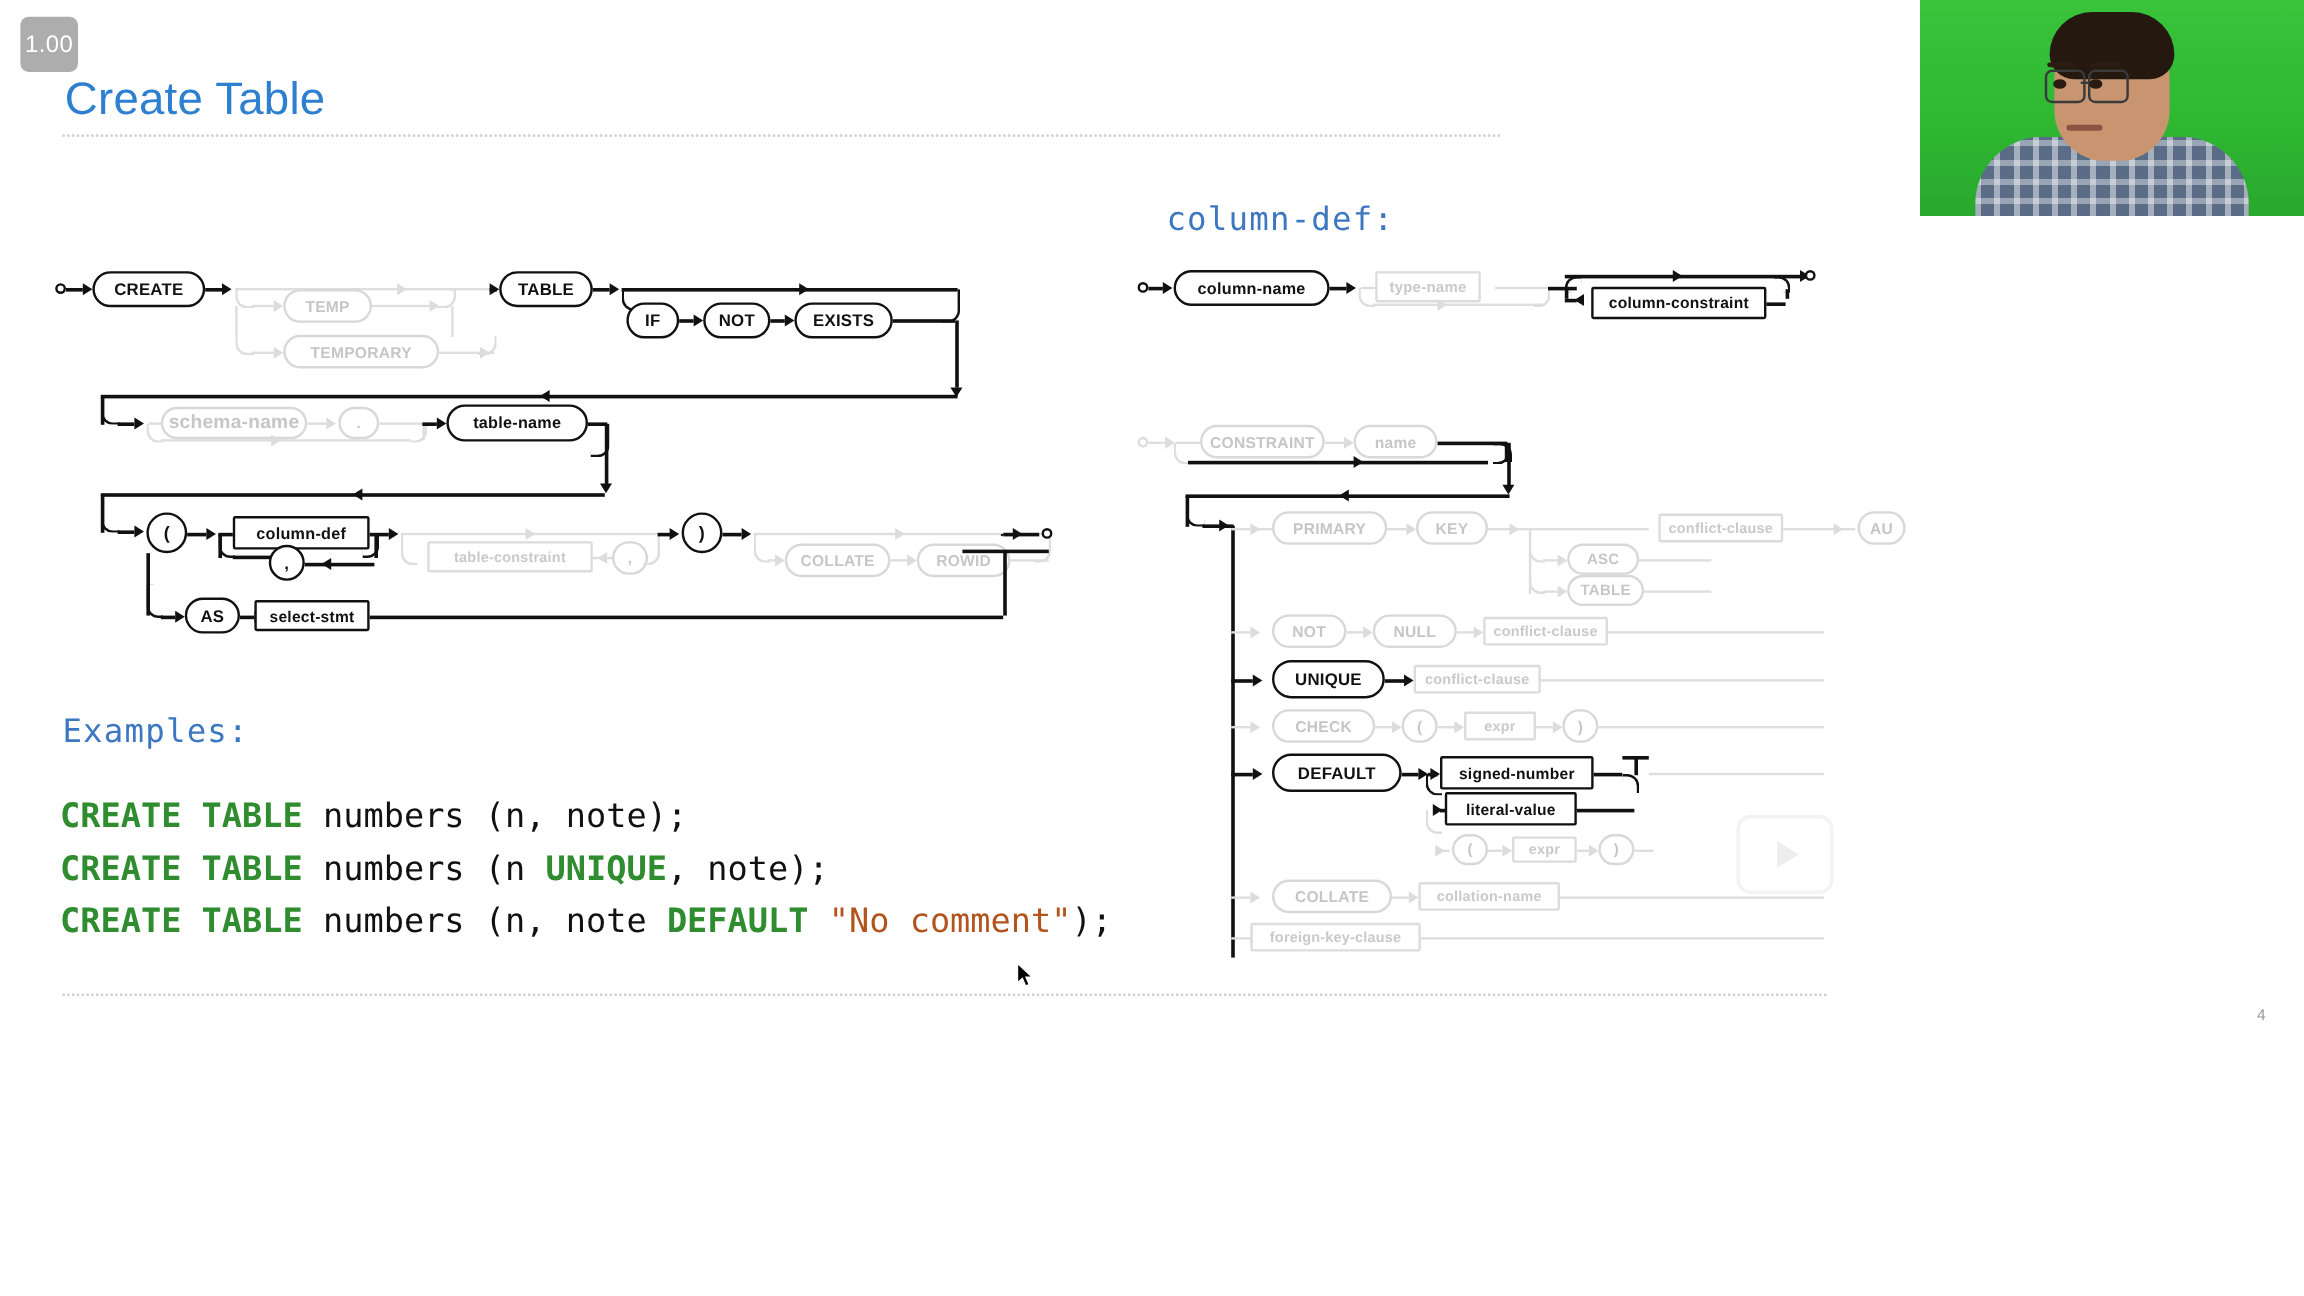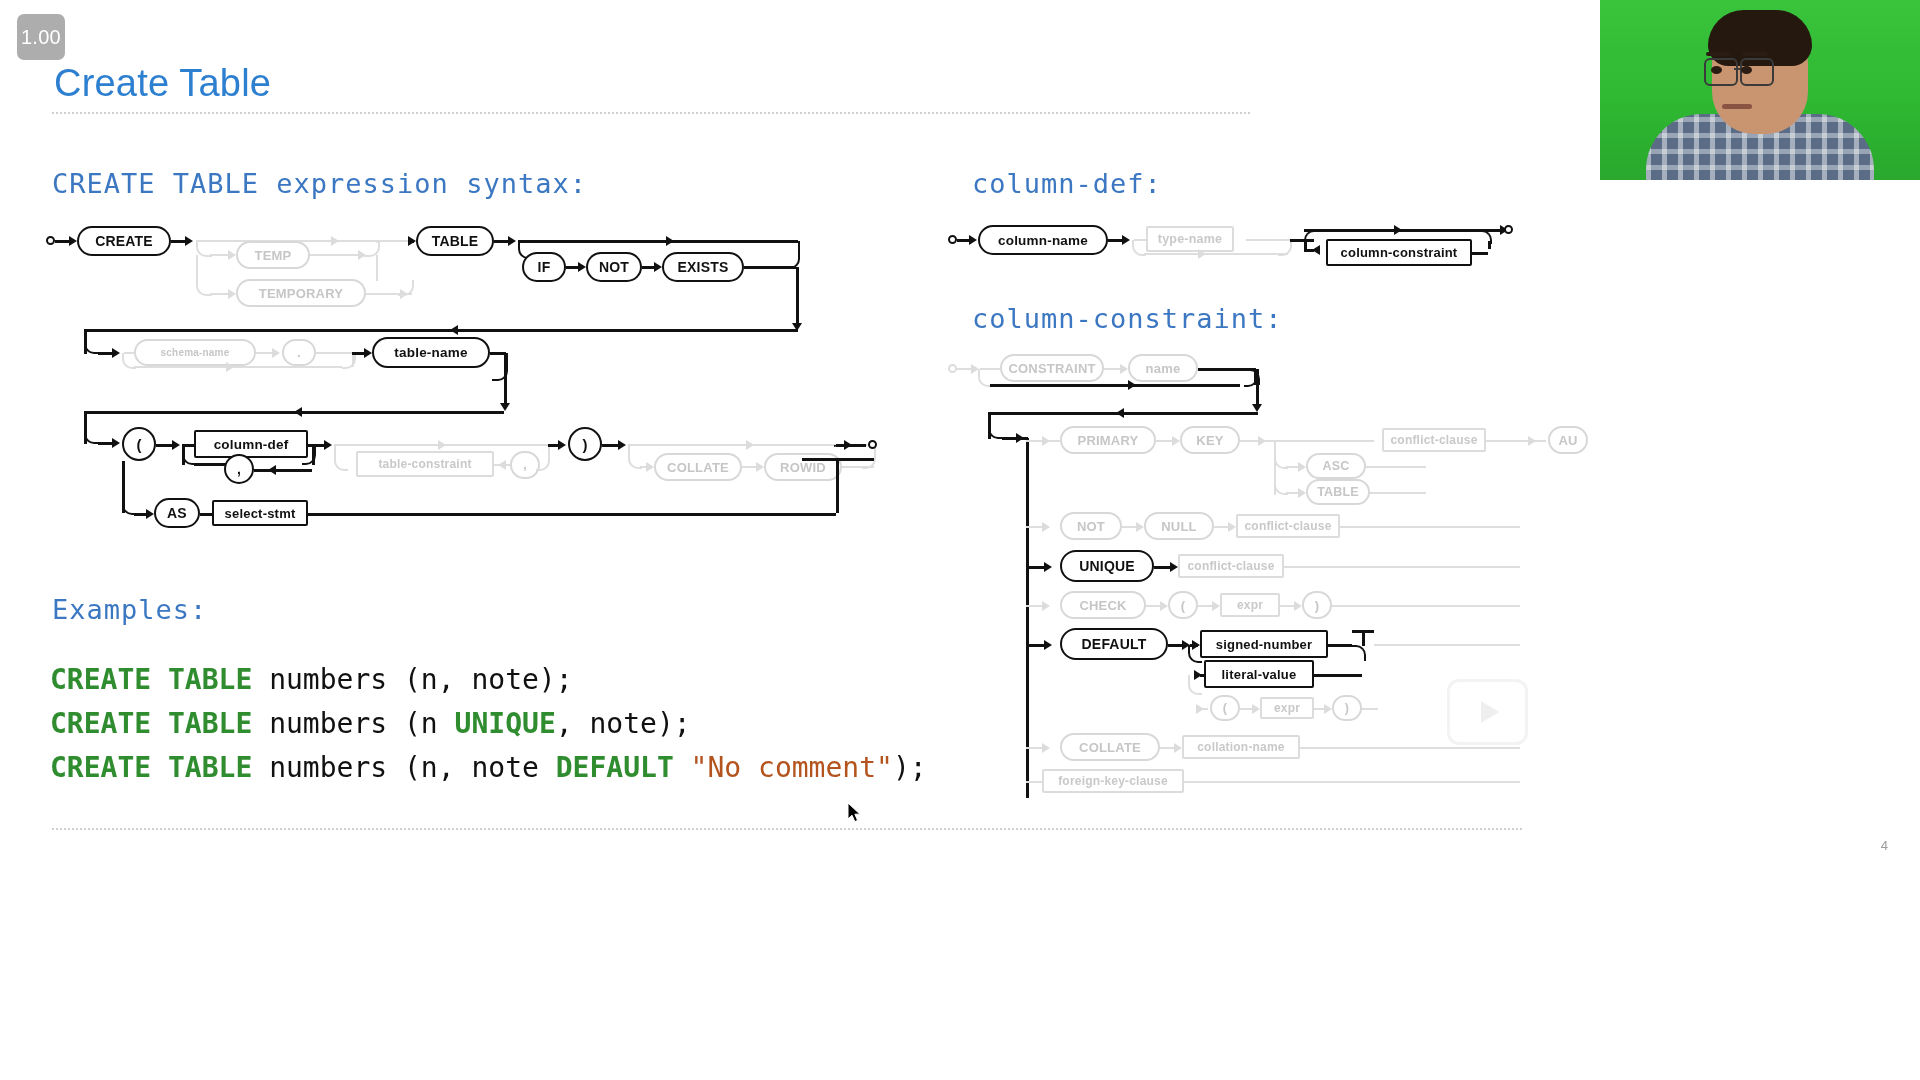--- a/index.html
+++ b/index.html
@@ -154,24 +154,22 @@
     <div class="cam-eye l"></div>
     <div class="cam-eye r"></div>
     <div class="cam-mouth"></div>
   </div>
 
   <div class="page-title">Create Table</div>
   <div class="title-rule"></div>
   <div class="footer-rule"></div>
   <div class="page-num">4</div>
 
-  <div class="mono-head h-create">CREATE TABLE expression syntax:</div>
   <div class="mono-head h-examples">Examples:</div>
   <div class="mono-head h-coldef">column-def:</div>
-  <div class="mono-head h-colconstraint">column-constraint:</div>
 
   <div class="code-block" id="code-block"><div><span class="kw">CREATE TABLE</span><span> numbers (n, note);</span></div><div><span class="kw">CREATE TABLE</span><span> numbers (n </span><span class="kw">UNIQUE</span><span>, note);</span></div><div><span class="kw">CREATE TABLE</span><span> numbers (n, note </span><span class="kw">DEFAULT</span><span> </span><span class="str">"No comment"</span><span>);</span></div></div>
 
   <div class="rr" id="rr-create" style="left:46px;top:225px;width:850px;height:320px;">
       <div class="startdot" style="left: 0px; top: 11px;"></div>
       <div class="hline" style="left: 9px; top: 15px; width: 14px;"></div>
       <div class="arrow" style="left: 23px; top: 11px;"></div>
       <div class="node term" style="left: 31px; top: 1px; width: 94px; height: 30px; font-size: 14px;">
         <span>CREATE</span>
       </div>
@@ -231,21 +229,21 @@
       <div class="corner c-br" style="left: 738px; top: 16px; width: 14px; height: 26px;"></div>
       <div class="vline" style="left: 750px; top: 42px; height: 56px;"></div>
       <div class="arrow down" style="left: 746px; top: 98px;"></div>
       <div class="hline" style="left: 38px; top: 104px; width: 714px;"></div>
       <div class="arrow left" style="left: 404px; top: 100px;"></div>
       <div class="corner c-bl" style="left: 38px; top: 105px; width: 14px; height: 22px;"></div>
       <div class="vline" style="left: 38px; top: 105px; height: 24px;"></div>
       <div class="hline" style="left: 52px; top: 127px; width: 14px;"></div>
       <div class="arrow" style="left: 66px; top: 123px;"></div>
       <div class="hline dim" style="left: 78px; top: 127px; width: 10px;"></div>
-      <div class="node term dim" style="left: 88px; top: 114px; width: 122px; height: 27px; font-size: 10px;">
+      <div class="node term dim" style="left: 88px; top: 114px; width: 122px; height: 27px; font-size: 16px;">
         <span>schema-name</span>
       </div>
       <div class="hline dim" style="left: 210px; top: 127px; width: 16px;"></div>
       <div class="arrow dim" style="left: 226px; top: 123px;"></div>
       <div class="node term dim" style="left: 236px; top: 114px; width: 34px; height: 27px; font-size: 12.5px;">
         <span>.</span>
       </div>
       <div class="hline dim" style="left: 270px; top: 127px; width: 42px;"></div>
       <div class="corner c-bl dim" style="left: 76px; top: 128px; width: 12px; height: 14px;"></div>
       <div class="hline dim" style="left: 88px; top: 141px; width: 208px;"></div>

